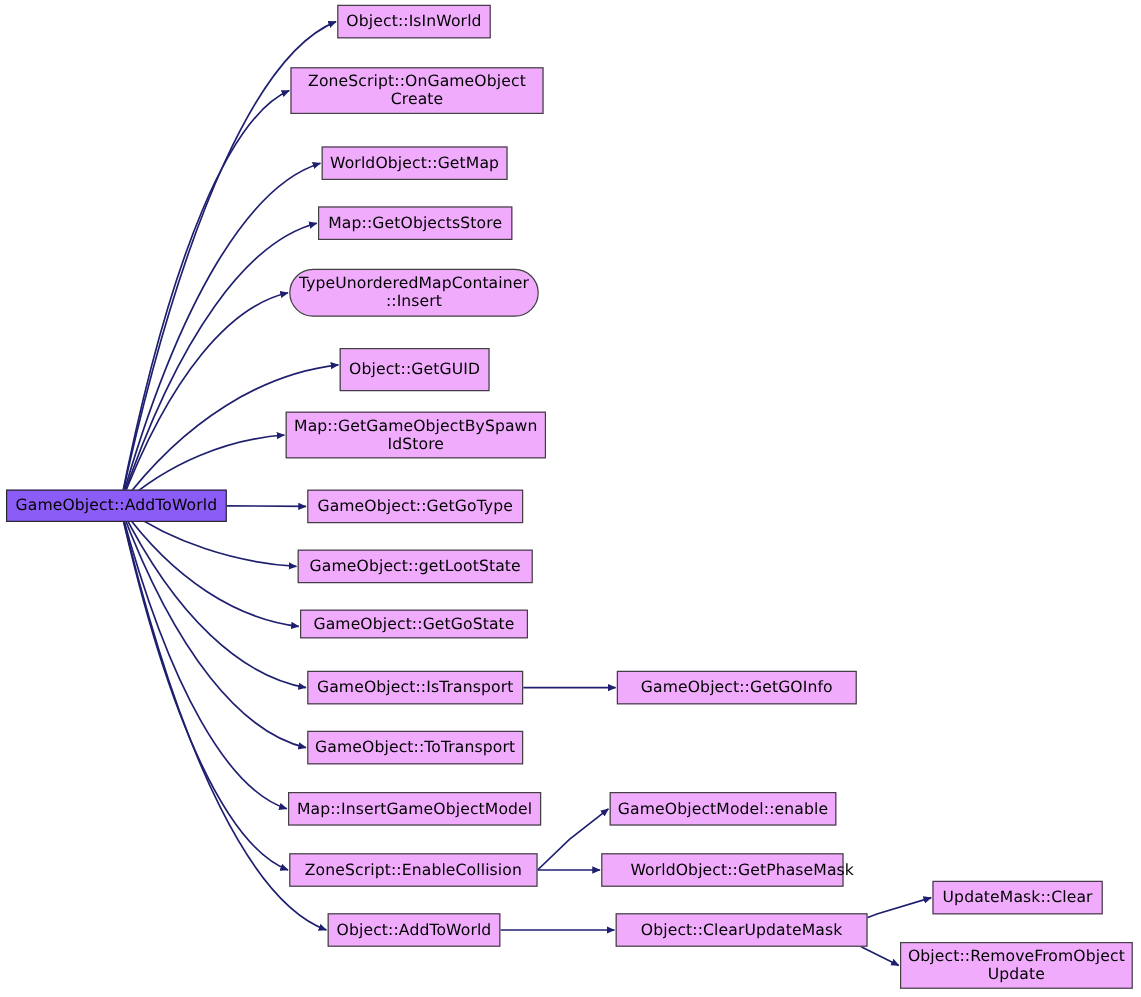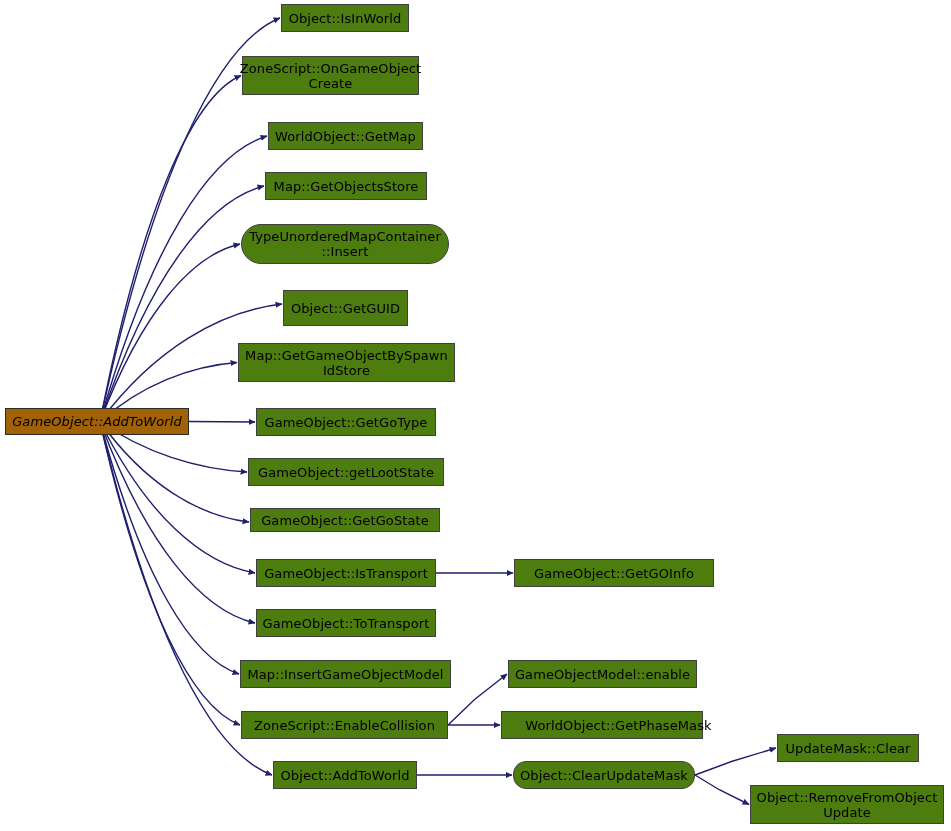--- a/index.html
+++ b/index.html
@@ -20,35 +20,34 @@
     left: 0;
     top: 0;
     width: 951px;
     height: 831px;
     pointer-events: none;
   }
   .node {
     position: absolute;
     box-sizing: border-box;
     border: 1px solid #404040;
-    background: #4d7c0f;
+    background: #f0abfc;
     color: #000000;
     font-size: 13px;
     line-height: 15px;
     display: flex;
     align-items: center;
     justify-content: center;
     text-align: center;
     white-space: pre-line;
     letter-spacing: 0.1px;
   }
   .node.root {
-    background: #a16207;
+    background: #8b5cf6;
     border-color: #2b2b2b;
-    font-style: italic;
   }
 </style>
 </head>
 <body>
 
 <div id="canvas">
   <svg id="edge-layer" width="951" height="831" viewBox="0 0 951 831">
       <defs>
         <marker id="arrow" viewBox="0 0 10 10" refX="9.2" refY="5" markerWidth="7" markerHeight="7" orient="auto-start-reverse" markerUnits="userSpaceOnUse">
           <path d="M 0 0.6 L 10 5 L 0 9.4 z" fill="#1f1f6f"></path>
@@ -72,38 +71,38 @@
       <path d="M 436 573 L 513 573" fill="none" stroke="#1f1f6f" stroke-width="1.4" marker-end="url(#arrow)"></path>
       <path d="M 448 725 L 474.55 699.5 L 507 674" fill="none" stroke="#1f1f6f" stroke-width="1.4" marker-end="url(#arrow)"></path>
       <path d="M 448 725 L 500 725" fill="none" stroke="#1f1f6f" stroke-width="1.4" marker-end="url(#arrow)"></path>
       <path d="M 417 775 L 512 775" fill="none" stroke="#1f1f6f" stroke-width="1.4" marker-end="url(#arrow)"></path>
       <path d="M 695 775 L 731.45 761.5 L 776 748" fill="none" stroke="#1f1f6f" stroke-width="1.4" marker-end="url(#arrow)"></path>
       <path d="M 695 775 L 719.3 789.75 L 749 804.5" fill="none" stroke="#1f1f6f" stroke-width="1.4" marker-end="url(#arrow)"></path>
     </svg>
   <div id="node-layer">
       <div class="node root" style="left: 5px; top: 408px; width: 184px; height: 27px;">GameObject::AddToWorld</div>
       <div class="node" style="left: 281px; top: 4px; width: 128px; height: 28px;">Object::IsInWorld</div>
-      <div class="node" style="left: 242px; top: 56px; width: 177px; height: 39px;">ZoneScript::OnGameObject
+      <div class="node" style="left: 242px; top: 56px; width: 211px; height: 39px;">ZoneScript::OnGameObject
 Create</div>
       <div class="node" style="left: 268px; top: 122px; width: 155px; height: 28px;">WorldObject::GetMap</div>
       <div class="node" style="left: 265px; top: 172px; width: 162px; height: 28px;">Map::GetObjectsStore</div>
       <div class="node" style="left: 241px; top: 224px; width: 208px; height: 40px; border-radius: 20px;">TypeUnorderedMapContainer
 ::Insert</div>
       <div class="node" style="left: 283px; top: 290px; width: 125px; height: 36px;">Object::GetGUID</div>
       <div class="node" style="left: 238px; top: 343px; width: 217px; height: 39px;">Map::GetGameObjectBySpawn
 IdStore</div>
       <div class="node" style="left: 256px; top: 408px; width: 180px; height: 28px;">GameObject::GetGoType</div>
       <div class="node" style="left: 248px; top: 458px; width: 196px; height: 28px;">GameObject::getLootState</div>
       <div class="node" style="left: 250px; top: 508px; width: 190px; height: 24px;">GameObject::GetGoState</div>
       <div class="node" style="left: 256px; top: 559px; width: 180px; height: 28px;">GameObject::IsTransport</div>
       <div class="node" style="left: 256px; top: 609px; width: 180px; height: 28px;">GameObject::ToTransport</div>
       <div class="node" style="left: 240px; top: 660px; width: 211px; height: 28px;">Map::InsertGameObjectModel</div>
       <div class="node" style="left: 241px; top: 711px; width: 207px; height: 28px;">ZoneScript::EnableCollision</div>
       <div class="node" style="left: 273px; top: 761px; width: 144px; height: 28px;">Object::AddToWorld</div>
       <div class="node" style="left: 514px; top: 559px; width: 200px; height: 28px;">GameObject::GetGOInfo</div>
       <div class="node" style="left: 508px; top: 660px; width: 189px; height: 28px;">GameObjectModel::enable</div>
       <div class="node" style="left: 501px; top: 711px; width: 202px; height: 28px; padding-left: 33px;">WorldObject::GetPhaseMask</div>
-      <div class="node" style="left: 513px; top: 761px; width: 182px; height: 28px; border-radius: 13px;">Object::ClearUpdateMask</div>
+      <div class="node" style="left: 513px; top: 761px; width: 210px; height: 28px;">Object::ClearUpdateMask</div>
       <div class="node" style="left: 777px; top: 734px; width: 142px; height: 28px; text-align: right;">UpdateMask::Clear</div>
       <div class="node" style="left: 750px; top: 785px; width: 194px; height: 39px;">Object::RemoveFromObject
 Update</div>
     </div>
 </div>
 
 </body></html>

